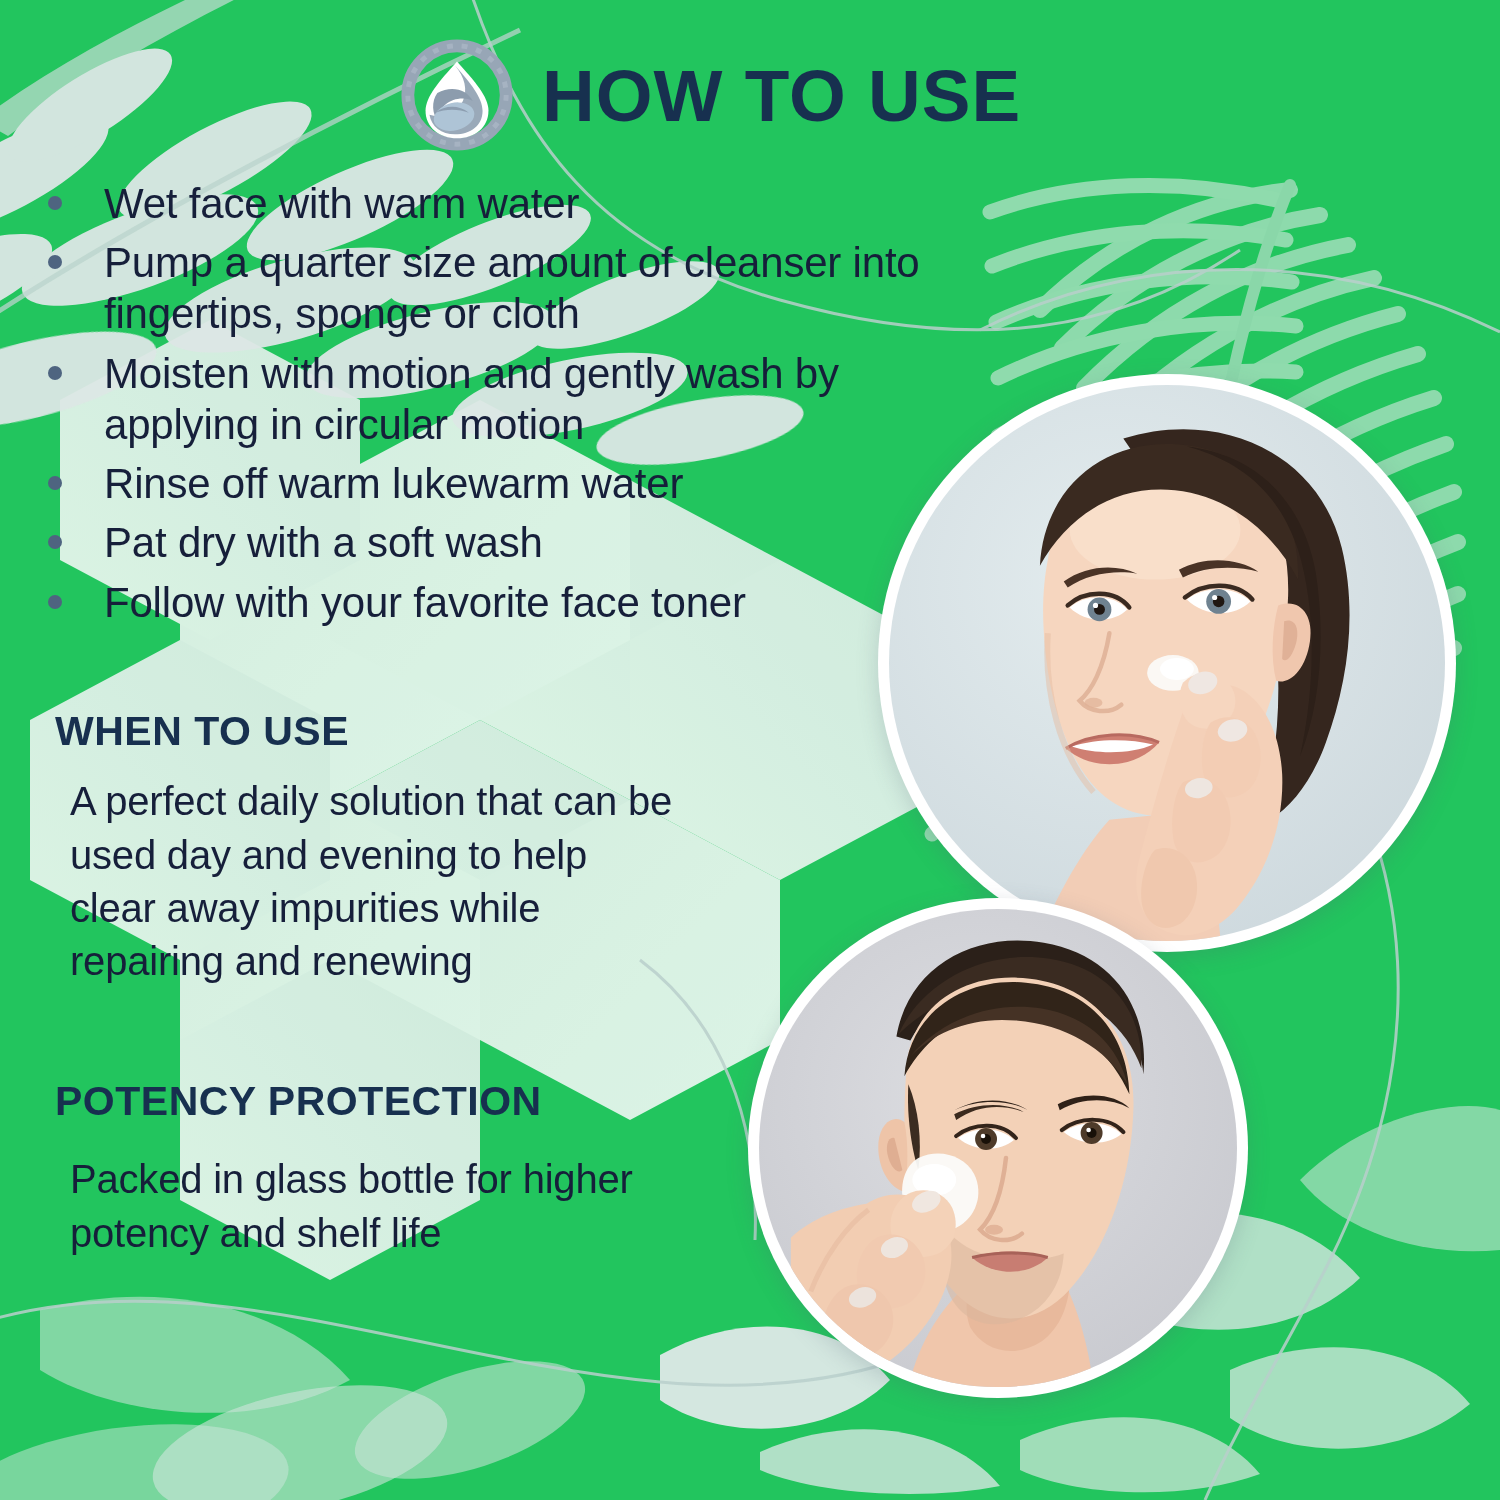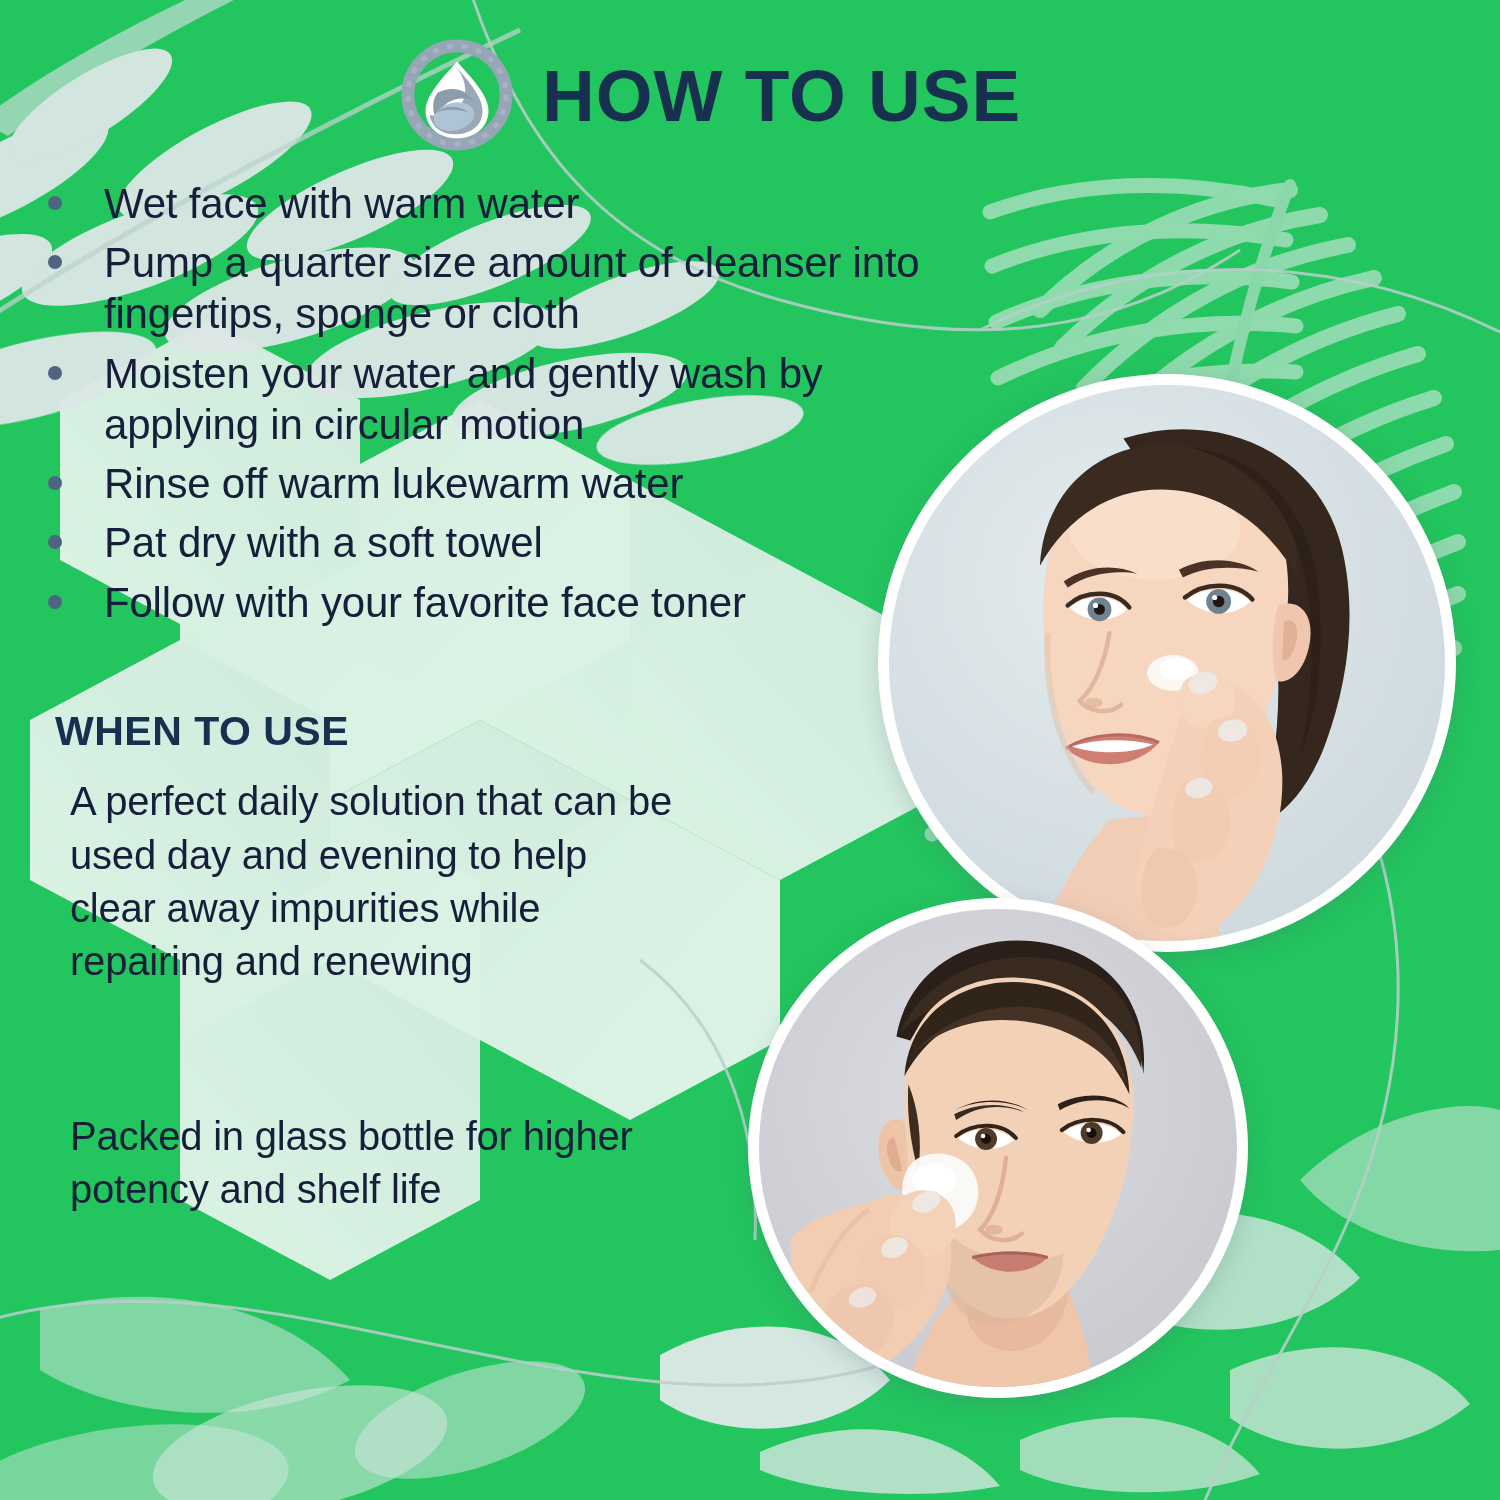--- a/index.html
+++ b/index.html
@@ -269,42 +269,43 @@
     <div class="bullet-row">
       <span class="bullet-dot"></span>
       <span class="bullet-text">Wet face with warm water</span>
     </div>
     <div class="bullet-row">
       <span class="bullet-dot"></span>
       <span class="bullet-text">Pump a quarter size amount of cleanser into fingertips, sponge or cloth</span>
     </div>
     <div class="bullet-row">
       <span class="bullet-dot"></span>
-      <span class="bullet-text">Moisten your water and gently wash by applying in circular motion</span>
+      <span class="bullet-text">Moisten with motion and gently wash by applying in circular motion</span>
     </div>
     <div class="bullet-row">
       <span class="bullet-dot"></span>
       <span class="bullet-text">Rinse off warm lukewarm water</span>
     </div>
     <div class="bullet-row">
       <span class="bullet-dot"></span>
-      <span class="bullet-text">Pat dry with a soft towel</span>
+      <span class="bullet-text">Pat dry with a soft wash</span>
     </div>
     <div class="bullet-row">
       <span class="bullet-dot"></span>
       <span class="bullet-text">Follow with your favorite face toner</span>
     </div>
   </div>
 
   <div class="section-when">
     <h2 class="section-heading">WHEN TO USE</h2>
     <p class="section-body">A perfect daily solution that can be used day and evening to help clear away impurities while repairing and renewing</p>
   </div>
 
   <div class="section-potency">
+    <h2 class="section-heading">POTENCY PROTECTION</h2>
     <p class="section-body">Packed in glass bottle for higher potency and shelf life</p>
   </div>
 
   <div class="photo-circle" id="photo-woman">
     <div class="photo-inner">
       <svg class="photo-svg" viewBox="0 0 560 560" preserveAspectRatio="xMidYMid slice">
         <rect width="560" height="560" fill="url(#wbg)"></rect>
 
         <path d="M300,430 C320,470 330,510 334,560 L150,560 C170,512 196,466 222,438 Z" fill="#f2cdb6"></path>
 

